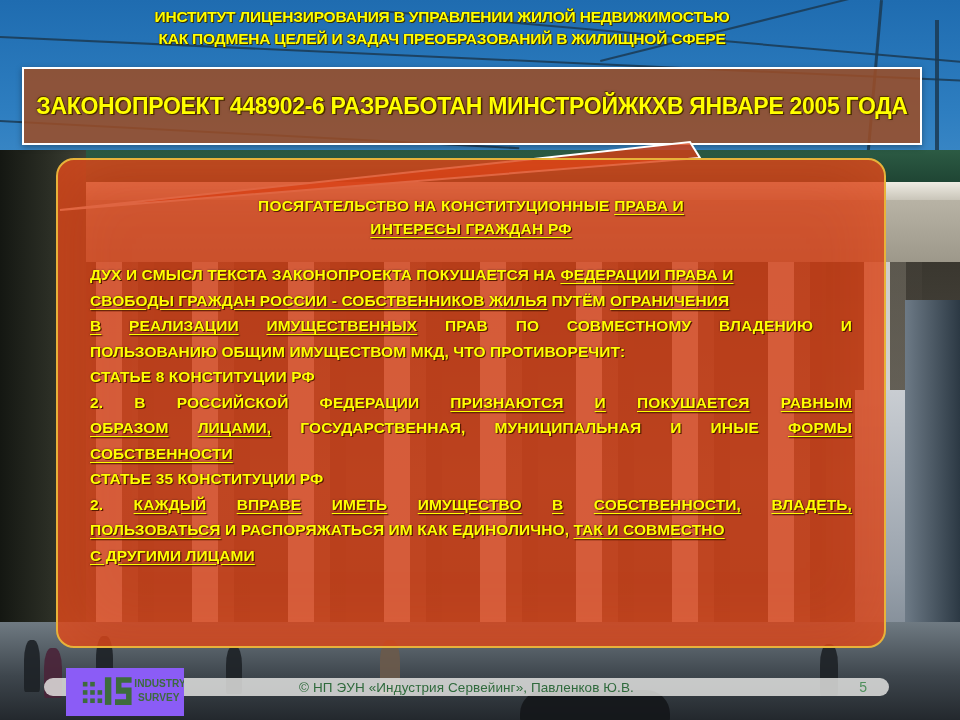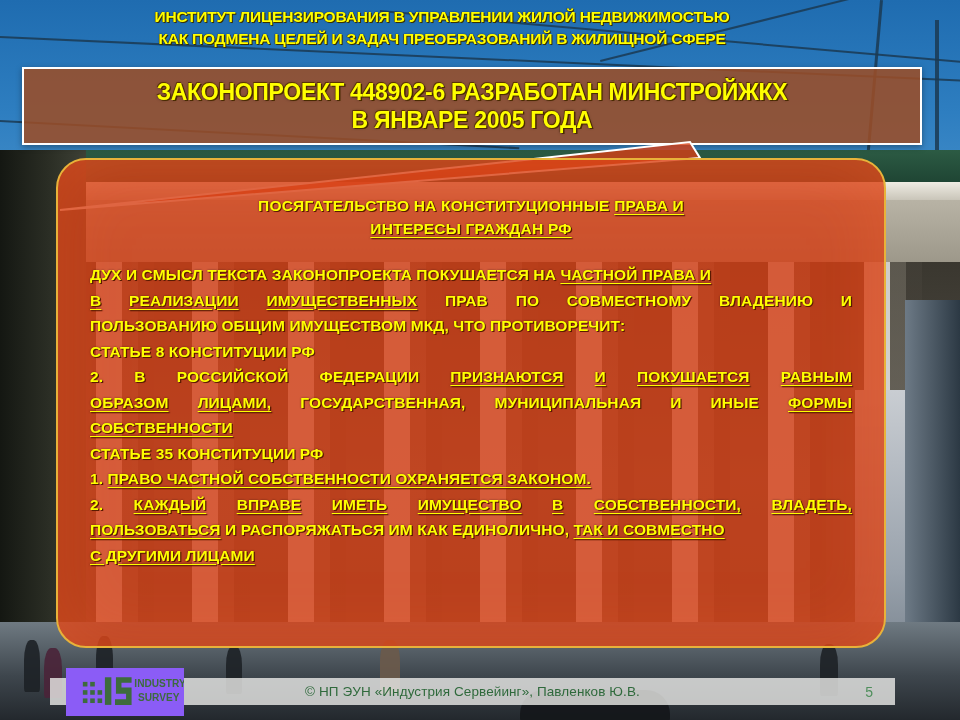--- a/index.html
+++ b/index.html
@@ -84,40 +84,40 @@
       0 0 2px rgba(0,0,0,.55);
     white-space:nowrap;
   }
 
   
   #title-banner {
     position:absolute; left:22px; top:67px; width:900px; height:78px;
     background:rgba(157,77,36,.86);
     border:2px solid #ffffff;
     z-index:7;
-    display:flex; flex-direction:column;
+    display:flex; flex-direction:row;
     align-items:center; justify-content:center;
     box-shadow:0 2px 6px rgba(0,0,0,.35);
   }
   #title-banner .tline {
     color:#ffff00; font-weight:bold; font-size:23px;
     line-height:28px; letter-spacing:-0.3px; white-space:nowrap;
     text-shadow:1.4px 1.4px 0 #4a2b00, -0.6px -0.6px 0 #5a3400, 0 0 3px rgba(0,0,0,.5);
   }
 
   
   #callout-tail {
     position:absolute; left:0; top:140px; width:960px; height:90px; z-index:8;
     pointer-events:none;
   }
 
   
   #main-panel {
     position:absolute; left:56px; top:158px; width:830px; height:490px;
-    border-radius:30px;
+    border-radius:18px;
     background:rgba(214,63,20,.80);
     border:2px solid #e8b23a;
     z-index:9;
     padding:34px 26px 10px 26px;
     box-shadow:inset 0 0 70px rgba(255,120,60,.25);
   }
 
   .panel-heading {
     text-align:center;
     color:#ffff00;
@@ -139,24 +139,24 @@
     letter-spacing:.1px;
     text-shadow:1.2px 1.2px 0 #5a1a00, 0 0 2px rgba(0,0,0,.5);
     white-space:nowrap;
   }
   .bline.just { display:flex; justify-content:space-between; }
   .bline .u { text-decoration:underline; text-underline-offset:3px; }
   .bline.just .u { text-decoration:underline; text-underline-offset:3px; }
 
   
   #footer-bar {
-    position:absolute; left:50px; top:678px; width:845px; height:27px;
+    position:absolute; left:44px; top:678px; width:845px; height:18px;
     background:rgba(235,235,233,.80);
     z-index:10;
-    display:flex; align-items:center; justify-content:center;
+    display:flex; align-items:center; justify-content:center;border-radius:9px;
   }
   #footer-text {
     color:#2f6a3c; font-size:13.5px; letter-spacing:.1px;
   }
   #page-number {
     position:absolute; right:22px; top:50%; transform:translateY(-50%);
     color:#4f8f5c; font-size:14px;
   }
   #logo {
     position:absolute; left:66px; top:668px; width:118px; height:48px;
@@ -213,22 +213,23 @@
 
 <div id="main-panel">
 
   <div class="panel-heading">
     <div><span>ПОСЯГАТЕЛЬСТВО НА КОНСТИТУЦИОННЫЕ </span><span class="u">ПРАВА И</span></div>
     <div><span class="u">ИНТЕРЕСЫ ГРАЖДАН РФ</span></div>
   </div>
 
   <div class="body-block">
 
-    <div class="bline"><span>ДУХ И СМЫСЛ ТЕКСТА ЗАКОНОПРОЕКТА ПОКУШАЕТСЯ НА </span><span class="u">ЧАСТНОЙ ПРАВА И</span></div>
-
+    <div class="bline"><span>ДУХ И СМЫСЛ ТЕКСТА ЗАКОНОПРОЕКТА ПОКУШАЕТСЯ НА </span><span class="u">ФЕДЕРАЦИИ ПРАВА И</span></div>
+
+    <div class="bline"><span class="u">СВОБОДЫ ГРАЖДАН РОССИИ - СОБСТВЕННИКОВ ЖИЛЬЯ</span><span> ПУТЁМ </span><span class="u">ОГРАНИЧЕНИЯ</span></div>
 
     <div class="bline just">
       <span class="u">В</span>
       <span class="u">РЕАЛИЗАЦИИ</span>
       <span class="u">ИМУЩЕСТВЕННЫХ</span>
       <span>ПРАВ</span>
       <span>ПО</span>
       <span>СОВМЕСТНОМУ</span>
       <span>ВЛАДЕНИЮ</span>
       <span>И</span>
@@ -254,21 +255,20 @@
       <span>ГОСУДАРСТВЕННАЯ,</span>
       <span>МУНИЦИПАЛЬНАЯ</span>
       <span>И</span>
       <span>ИНЫЕ</span>
       <span class="u">ФОРМЫ</span>
     </div>
 
     <div class="bline"><span class="u">СОБСТВЕННОСТИ</span></div>
     <div class="bline">СТАТЬЕ 35 КОНСТИТУЦИИ РФ</div>
 
-    <div class="bline"><span>1. </span><span class="u">ПРАВО ЧАСТНОЙ СОБСТВЕННОСТИ ОХРАНЯЕТСЯ ЗАКОНОМ.</span></div>
 
     <div class="bline just">
       <span>2.</span>
       <span class="u">КАЖДЫЙ</span>
       <span class="u">ВПРАВЕ</span>
       <span class="u">ИМЕТЬ</span>
       <span class="u">ИМУЩЕСТВО</span>
       <span class="u">В</span>
       <span class="u">СОБСТВЕННОСТИ,</span>
       <span class="u">ВЛАДЕТЬ,</span>

